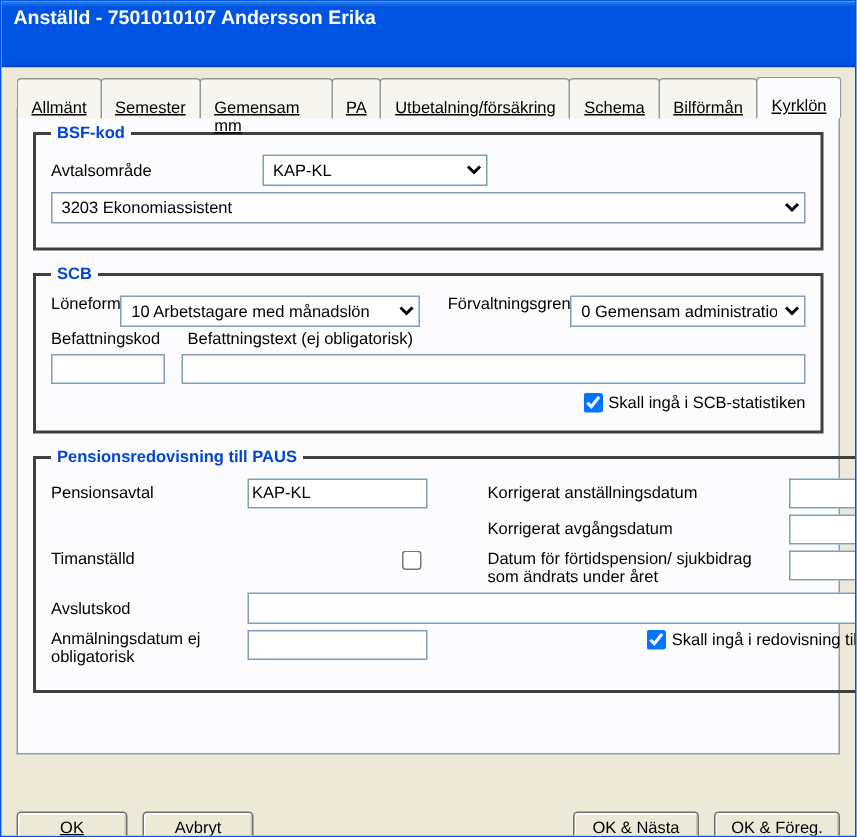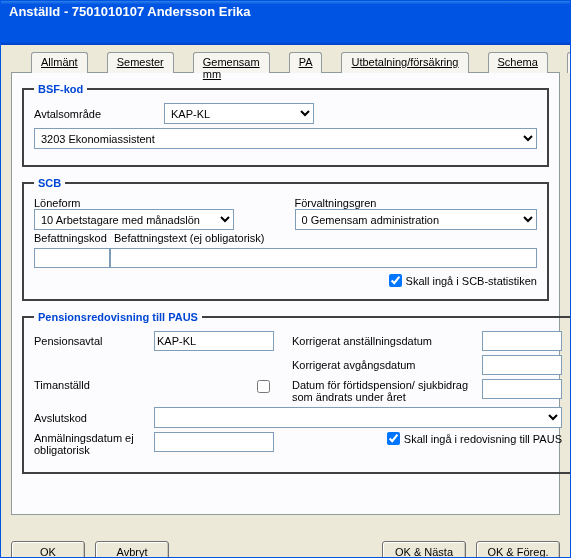--- a/index.html
+++ b/index.html
@@ -31,29 +31,28 @@
   .tabs {
     display: flex;
     border-bottom: 1px solid #919b9c;
     margin-bottom: 0;
     height: 22px;
   }
   .tab {
     background: #f6f5f0;
     border: 1px solid #919b9c;
     border-bottom: none;
-    padding: 3px 9px;
+    padding: 13px 9px;
     margin-right: -1px;
     border-top-left-radius: 3px;
     border-top-right-radius: 3px;
     cursor: default;
     position: relative;
     top: 1px;
     height: 21px;
-    margin-left: 20px;
   }
   .tab.active {
     background: #fcfcfe;
     border-bottom: 1px solid #fcfcfe;
     top: 0;
     height: 22px;
     z-index: 2;
   }
   .tabcontent {
     background: #fcfcfe;
@@ -65,22 +64,22 @@
   fieldset {
     border: 2px solid #404040;
     margin: 0 0 10px 0;
     padding: 8px 10px 12px 10px;
   }
   legend {
     color: #0046d5;
     font-weight: bold;
     padding: 0 4px;
   }
-  .row { display: flex; align-items: center; margin-bottom: 4px; gap: 0; }
-  .col { display: flex; flex-direction: column; }
+  .row { display: flex; align-items: center; margin-bottom: 4px; gap: 11px; }
+  .col { display: flex; flex-direction: row; }
   .label { white-space: nowrap; }
   select, input[type=text] {
     font-family: Tahoma, Arial, sans-serif;
     font-size: 11px;
     background: #fff;
     border: 1px solid #7f9db9;
     height: 20px;
     padding: 1px 2px;
   }
   select { height: 21px; }

